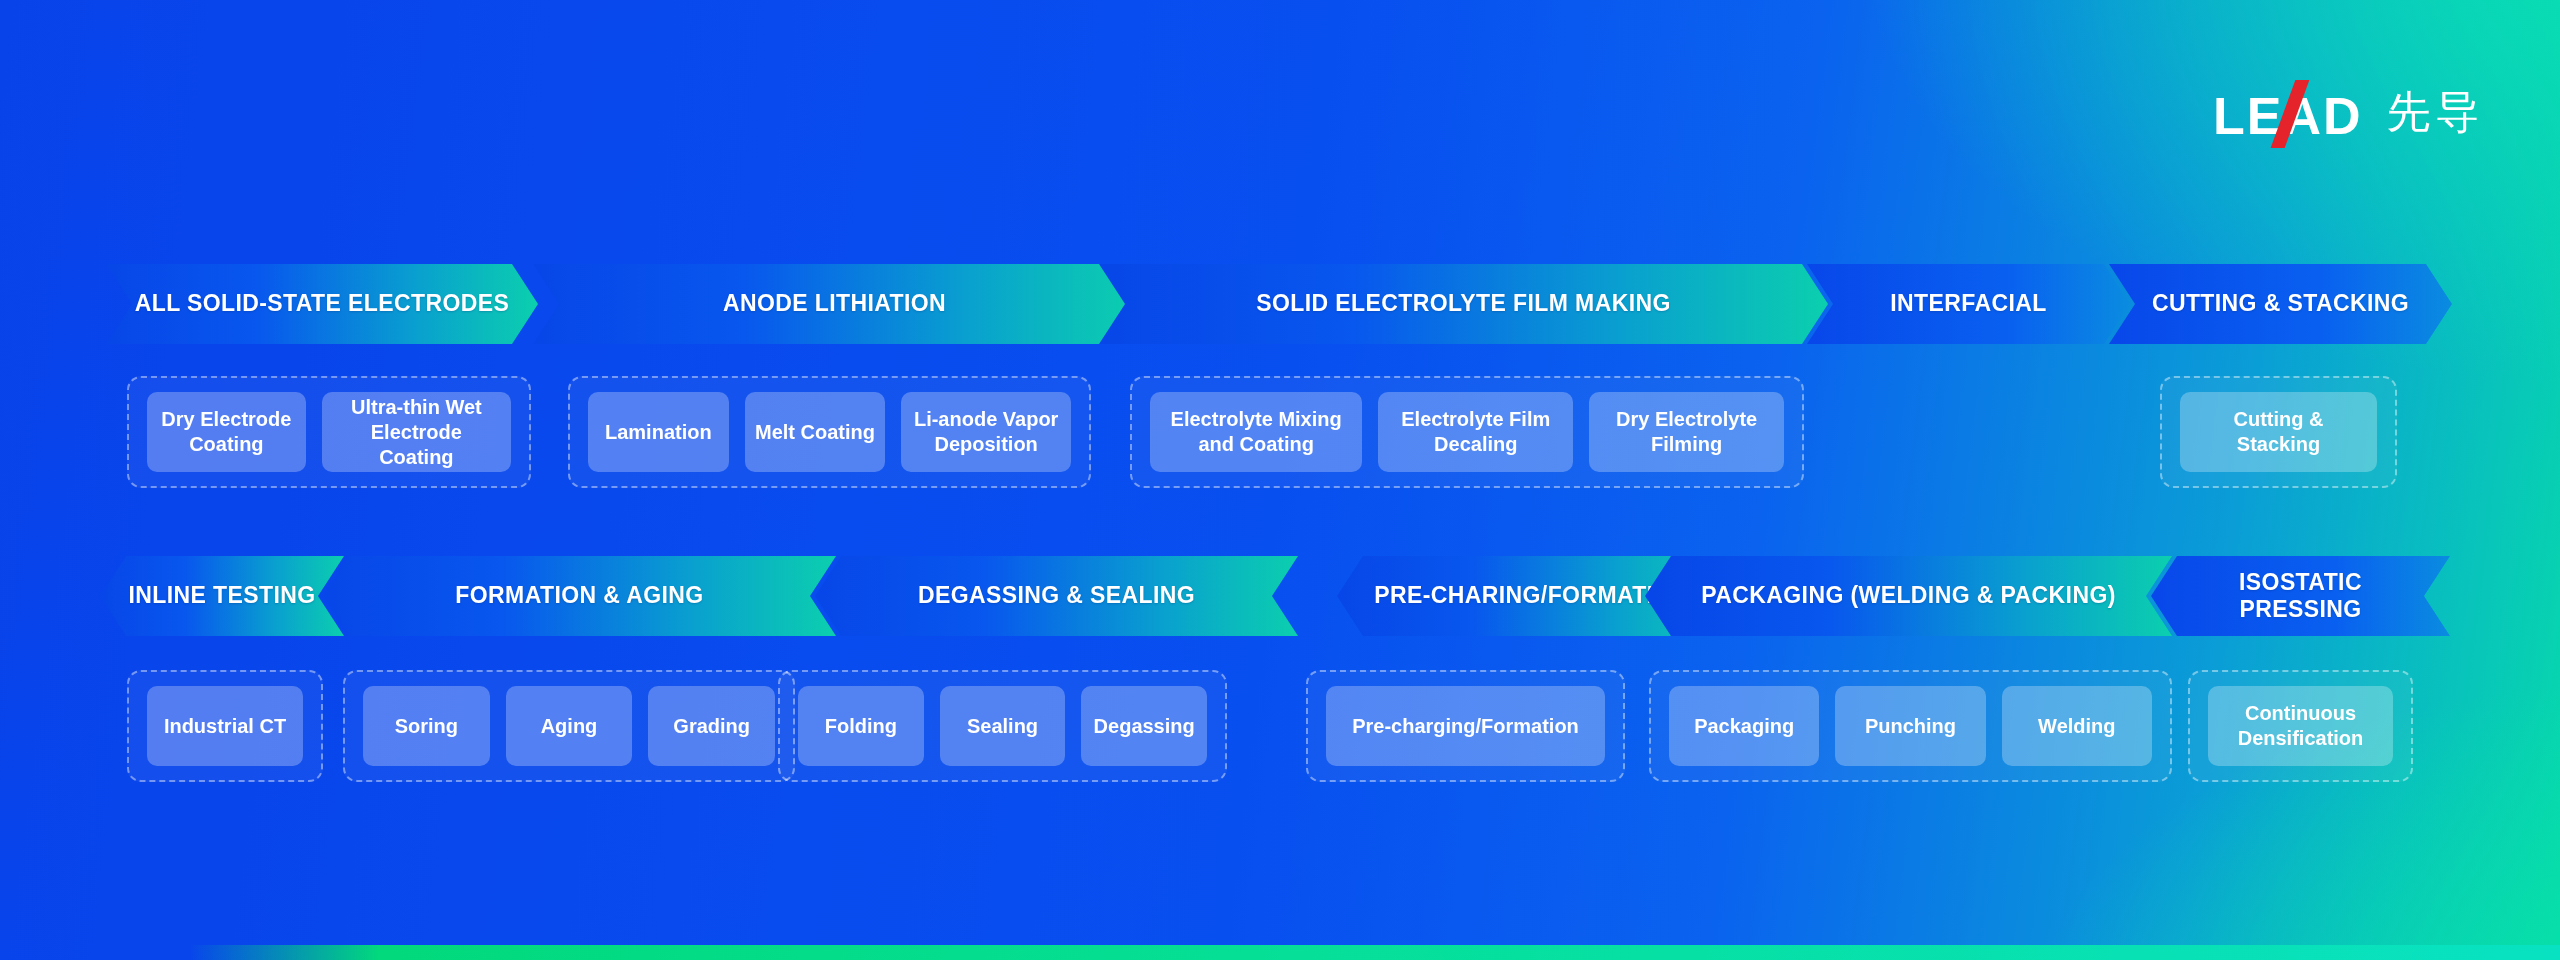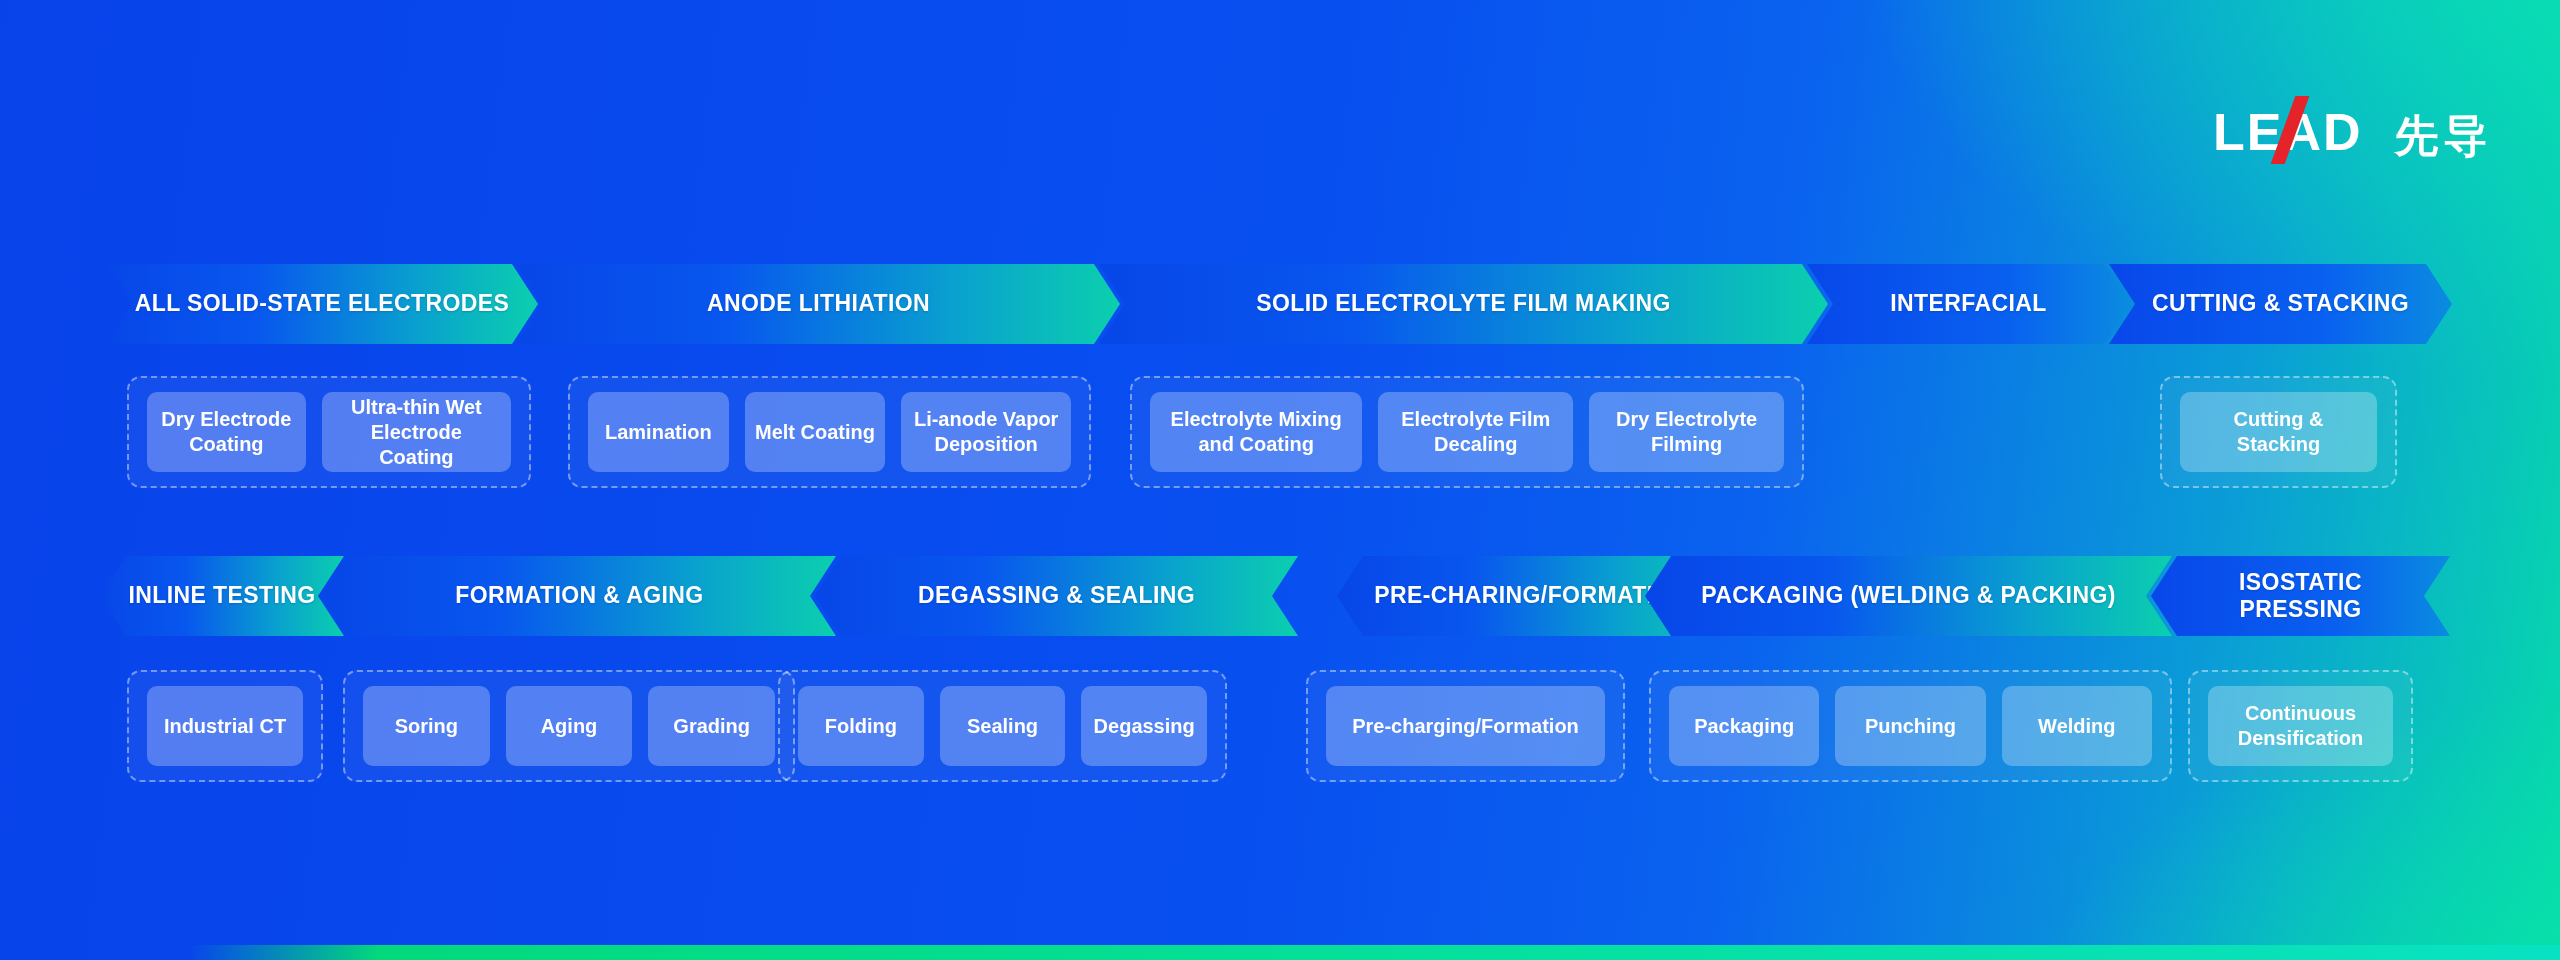--- a/index.html
+++ b/index.html
@@ -21,37 +21,37 @@
     position: absolute;
     left: 190px; right: 0; bottom: 0;
     height: 15px;
     background: linear-gradient(90deg, rgba(2,220,124,0) 0%, #02d97c 8%, #05df96 45%, #09e2c2 100%);
   }
 
   
   .logo {
     position: absolute;
     left: 2213px; top: 90px;
-    display: flex; align-items: flex-end; gap: 32px;
+    display: flex; align-items: flex-start; gap: 24px;
     color: #fff;
   }
   .logo-latin {
     position: relative;
     font-size: 52px; font-weight: 800; letter-spacing: 2px;
     line-height: 1;
   }
   .logo-slash {
     position: absolute;
     left: 70px; top: -10px;
     width: 14px; height: 68px;
     background: #e4232b;
     transform: skewX(-20deg);
   }
   .logo-cn {
-    font-size: 44px; font-weight: 700; letter-spacing: 5px; line-height: 1; margin-top: 24px;
+    font-size: 44px; font-weight: 400; letter-spacing: 5px; line-height: 1;
   }
 
   
   .arrow {
     position: absolute;
     height: 80px;
     display: flex; align-items: center; justify-content: center;
     padding: 0 26px;
   }
   .arrow.row1 { top: 264px; }
@@ -102,21 +102,21 @@
     <span class="logo-latin">
       <span>LEAD</span>
       <span class="logo-slash"></span>
     </span>
     <span class="logo-cn">先导</span>
   </div>
 
   <div class="arrow row1 dir-right grad-full" style="left:106px;width:432px">
     <span class="arrow-label">ALL SOLID-STATE ELECTRODES</span>
   </div>
-  <div class="arrow row1 dir-right grad-full" style="left:517px;width:603px">
+  <div class="arrow row1 dir-right grad-full" style="left:533px;width:603px">
     <span class="arrow-label">ANODE LITHIATION</span>
   </div>
   <div class="arrow row1 dir-right grad-full" style="left:1099px;width:729px">
     <span class="arrow-label">SOLID ELECTROLYTE FILM MAKING</span>
   </div>
   <div class="arrow row1 dir-right grad-blue" style="left:1807px;width:323px">
     <span class="arrow-label">INTERFACIAL</span>
   </div>
   <div class="arrow row1 dir-right grad-blue" style="left:2109px;width:343px">
     <span class="arrow-label">CUTTING &amp; STACKING</span>

